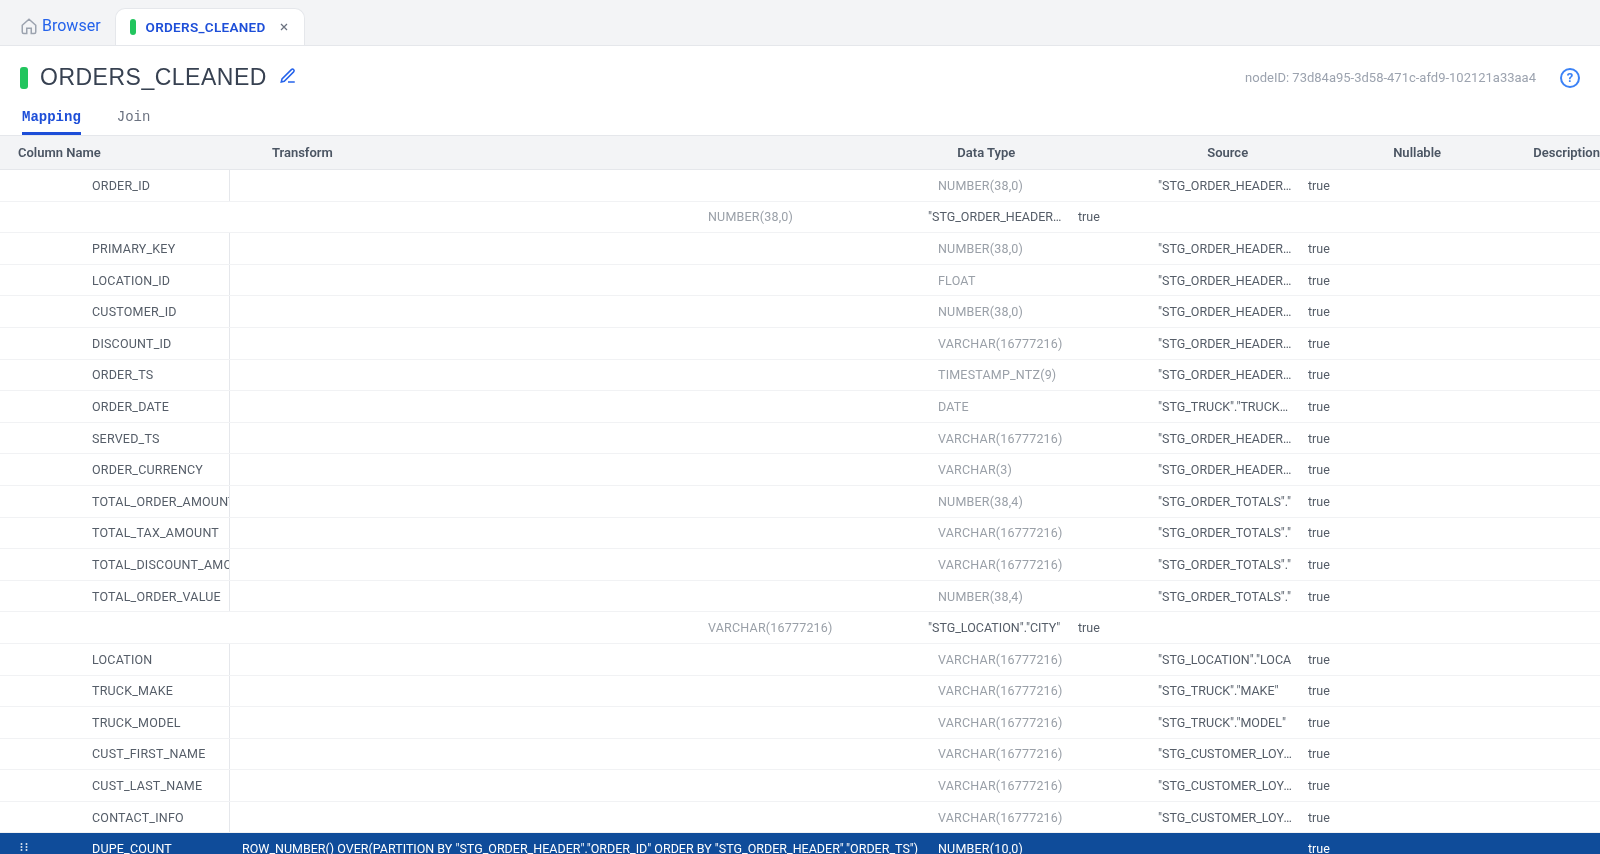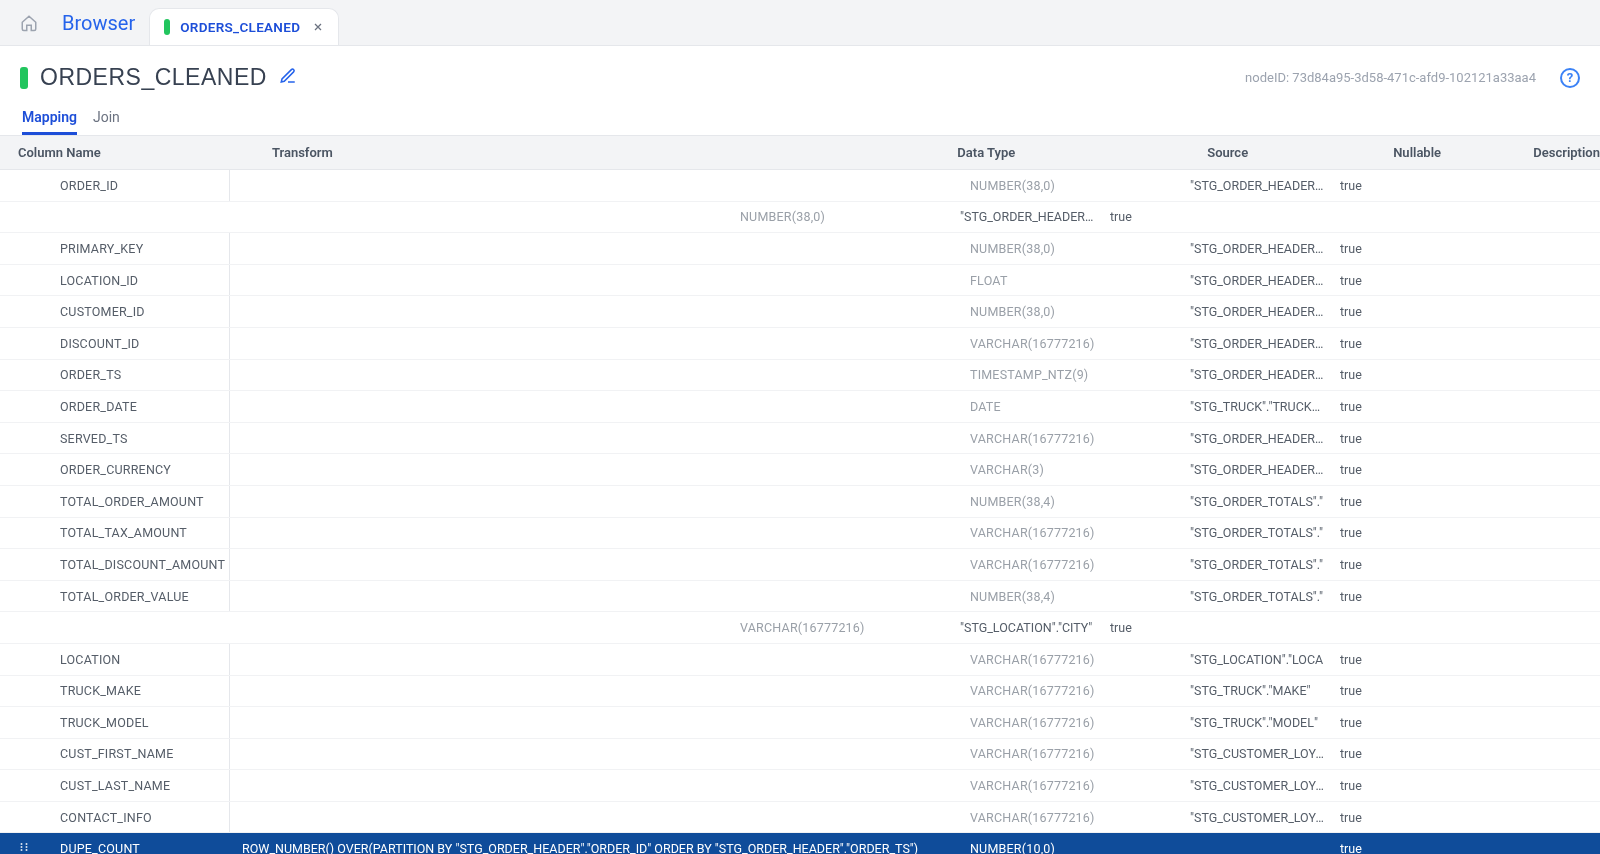--- a/index.html
+++ b/index.html
@@ -1,44 +1,44 @@
 <!DOCTYPE html>
 <html><head>
 <meta charset="utf-8">
 <style>
   * { box-sizing: border-box; margin: 0; padding: 0; }
   html, body { width: 1600px; height: 854px; font-family: -apple-system, BlinkMacSystemFont, "Segoe UI", Roboto, Arial, sans-serif; background: #fff; color: #333; overflow: hidden; }
   .topbar { height: 46px; background: #f3f4f6; display: flex; align-items: flex-end; padding: 0 8px; border-bottom: 1px solid #e5e7eb; }
-  .tab-home { display: flex; align-items: center; gap: 24px; padding: 8px 14px 10px 12px; color: #2563eb; font-size: 20px; cursor: pointer; }
+  .tab-home { display: flex; align-items: center; gap: 4px; padding: 8px 14px 10px 12px; color: #2563eb; font-size: 16px; cursor: pointer; }
   .tab-home svg { flex: 0 0 auto; }
   .tab-active { display: flex; align-items: center; gap: 10px; background: #fff; border: 1px solid #e5e7eb; border-bottom: none; border-radius: 10px 10px 0 0; padding: 10px 12px 10px 14px; font-size: 13.5px; font-weight: 600; color: #1d4ed8; letter-spacing: .3px; }
   .pill { width: 6px; height: 16px; border-radius: 3px; background: #22c55e; display: inline-block; }
   .tab-close { width: 16px; height: 16px; display: inline-flex; align-items: center; justify-content: center; color: #6b7280; cursor: pointer; }
   .page-header { display: flex; align-items: center; justify-content: space-between; padding: 18px 20px 10px 20px; }
   .page-title-wrap { display: flex; align-items: center; gap: 12px; }
   .title-pill { width: 8px; height: 22px; border-radius: 3px; background: #22c55e; }
   .page-title { font-size: 23px; font-weight: 500; letter-spacing: .5px; color: #374151; font-family: "Segoe UI", Arial, sans-serif; }
   .edit-icon { color: #2563eb; cursor: pointer; }
   .header-right { display: flex; align-items: center; gap: 24px; color: #9ca3af; font-size: 13px; }
   .help-icon { width: 20px; height: 20px; border: 2px solid #3b82f6; border-radius: 50%; display: inline-flex; align-items: center; justify-content: center; color: #3b82f6; font-size: 13px; font-weight: 700; cursor: pointer; }
-  .sub-tabs { display: flex; gap: 16px; padding: 0 22px; border-bottom: 1px solid #e5e7eb; font-size: 14px; }
+  .sub-tabs { display: flex; gap: 36px; padding: 0 22px; border-bottom: 1px solid #e5e7eb; font-size: 14px; font-family: Liberation Mono, monospace; }
   .sub-tab { padding: 8px 0 10px 0; color: #6b7280; cursor: pointer; }
   .sub-tab.active { color: #1d4ed8; font-weight: 600; border-bottom: 3px solid #1d4ed8; padding-bottom: 7px; }
   .grid-header { display: flex; background: #f3f4f6; color: #4b5563; font-size: 13px; font-weight: 600; height: 34px; align-items: center; border-bottom: 1px solid #e5e7eb; gap: 48px; }
   .col-name { width: 230px; padding-left: 18px; }
   .col-transform { width: 700px; padding-left: 12px; }
   .col-dtype { width: 220px; padding-left: 8px; }
   .col-source { width: 150px; padding-left: 8px; }
   .col-nullable { width: 100px; padding-left: 8px; }
   .col-desc { flex: 1; padding-left: 8px; }
   .grid-body { overflow: hidden; }
   .row { display: flex; height: 31.6px; align-items: center; font-size: 12.5px; color: #6b7280; border-bottom: 1px solid #f1f2f4; }
-  .row .col-name { color: #555d68; padding-left: 60px; font-size: 12.5px; letter-spacing: .2px; white-space: nowrap; overflow: hidden; text-overflow: ellipsis; text-align: center; }
+  .row .col-name { color: #555d68; padding-left: 92px; font-size: 12.5px; letter-spacing: .2px; white-space: nowrap; overflow: hidden; text-overflow: ellipsis; text-align: center; }
   .row .col-name.sep { border-right: 1px solid #e5e7eb; height: 100%; display: flex; align-items: center; }
-  .row .col-dtype { color: #9aa0a8; letter-spacing: .2px; white-space: nowrap; overflow: hidden; text-overflow: ellipsis; margin-left: 32px; }
+  .row .col-dtype { color: #9aa0a8; letter-spacing: .2px; white-space: nowrap; overflow: hidden; text-overflow: ellipsis; }
   .row .col-source { color: #555d68; white-space: nowrap; overflow: hidden; text-overflow: ellipsis; padding-right: 8px; }
   .row .col-nullable { color: #555d68; }
   .row.selected { background: #0f4c9a; color: #fff; border-bottom-color: #0f4c9a; }
   .row.selected .col-name, .row.selected .col-dtype, .row.selected .col-source, .row.selected .col-nullable, .row.selected .col-transform { color: #fff; }
   .row.selected .col-name.sep { border-right-color: transparent; }
   .row .col-transform { color: #6b7280; white-space: nowrap; overflow: hidden; text-overflow: ellipsis; }
   .row.selected .col-transform { color: #fff; }
   .drag-handle { position: absolute; left: 18px; color: #fff; opacity: .85; }
   .row.selected { position: relative; }
 </style>

